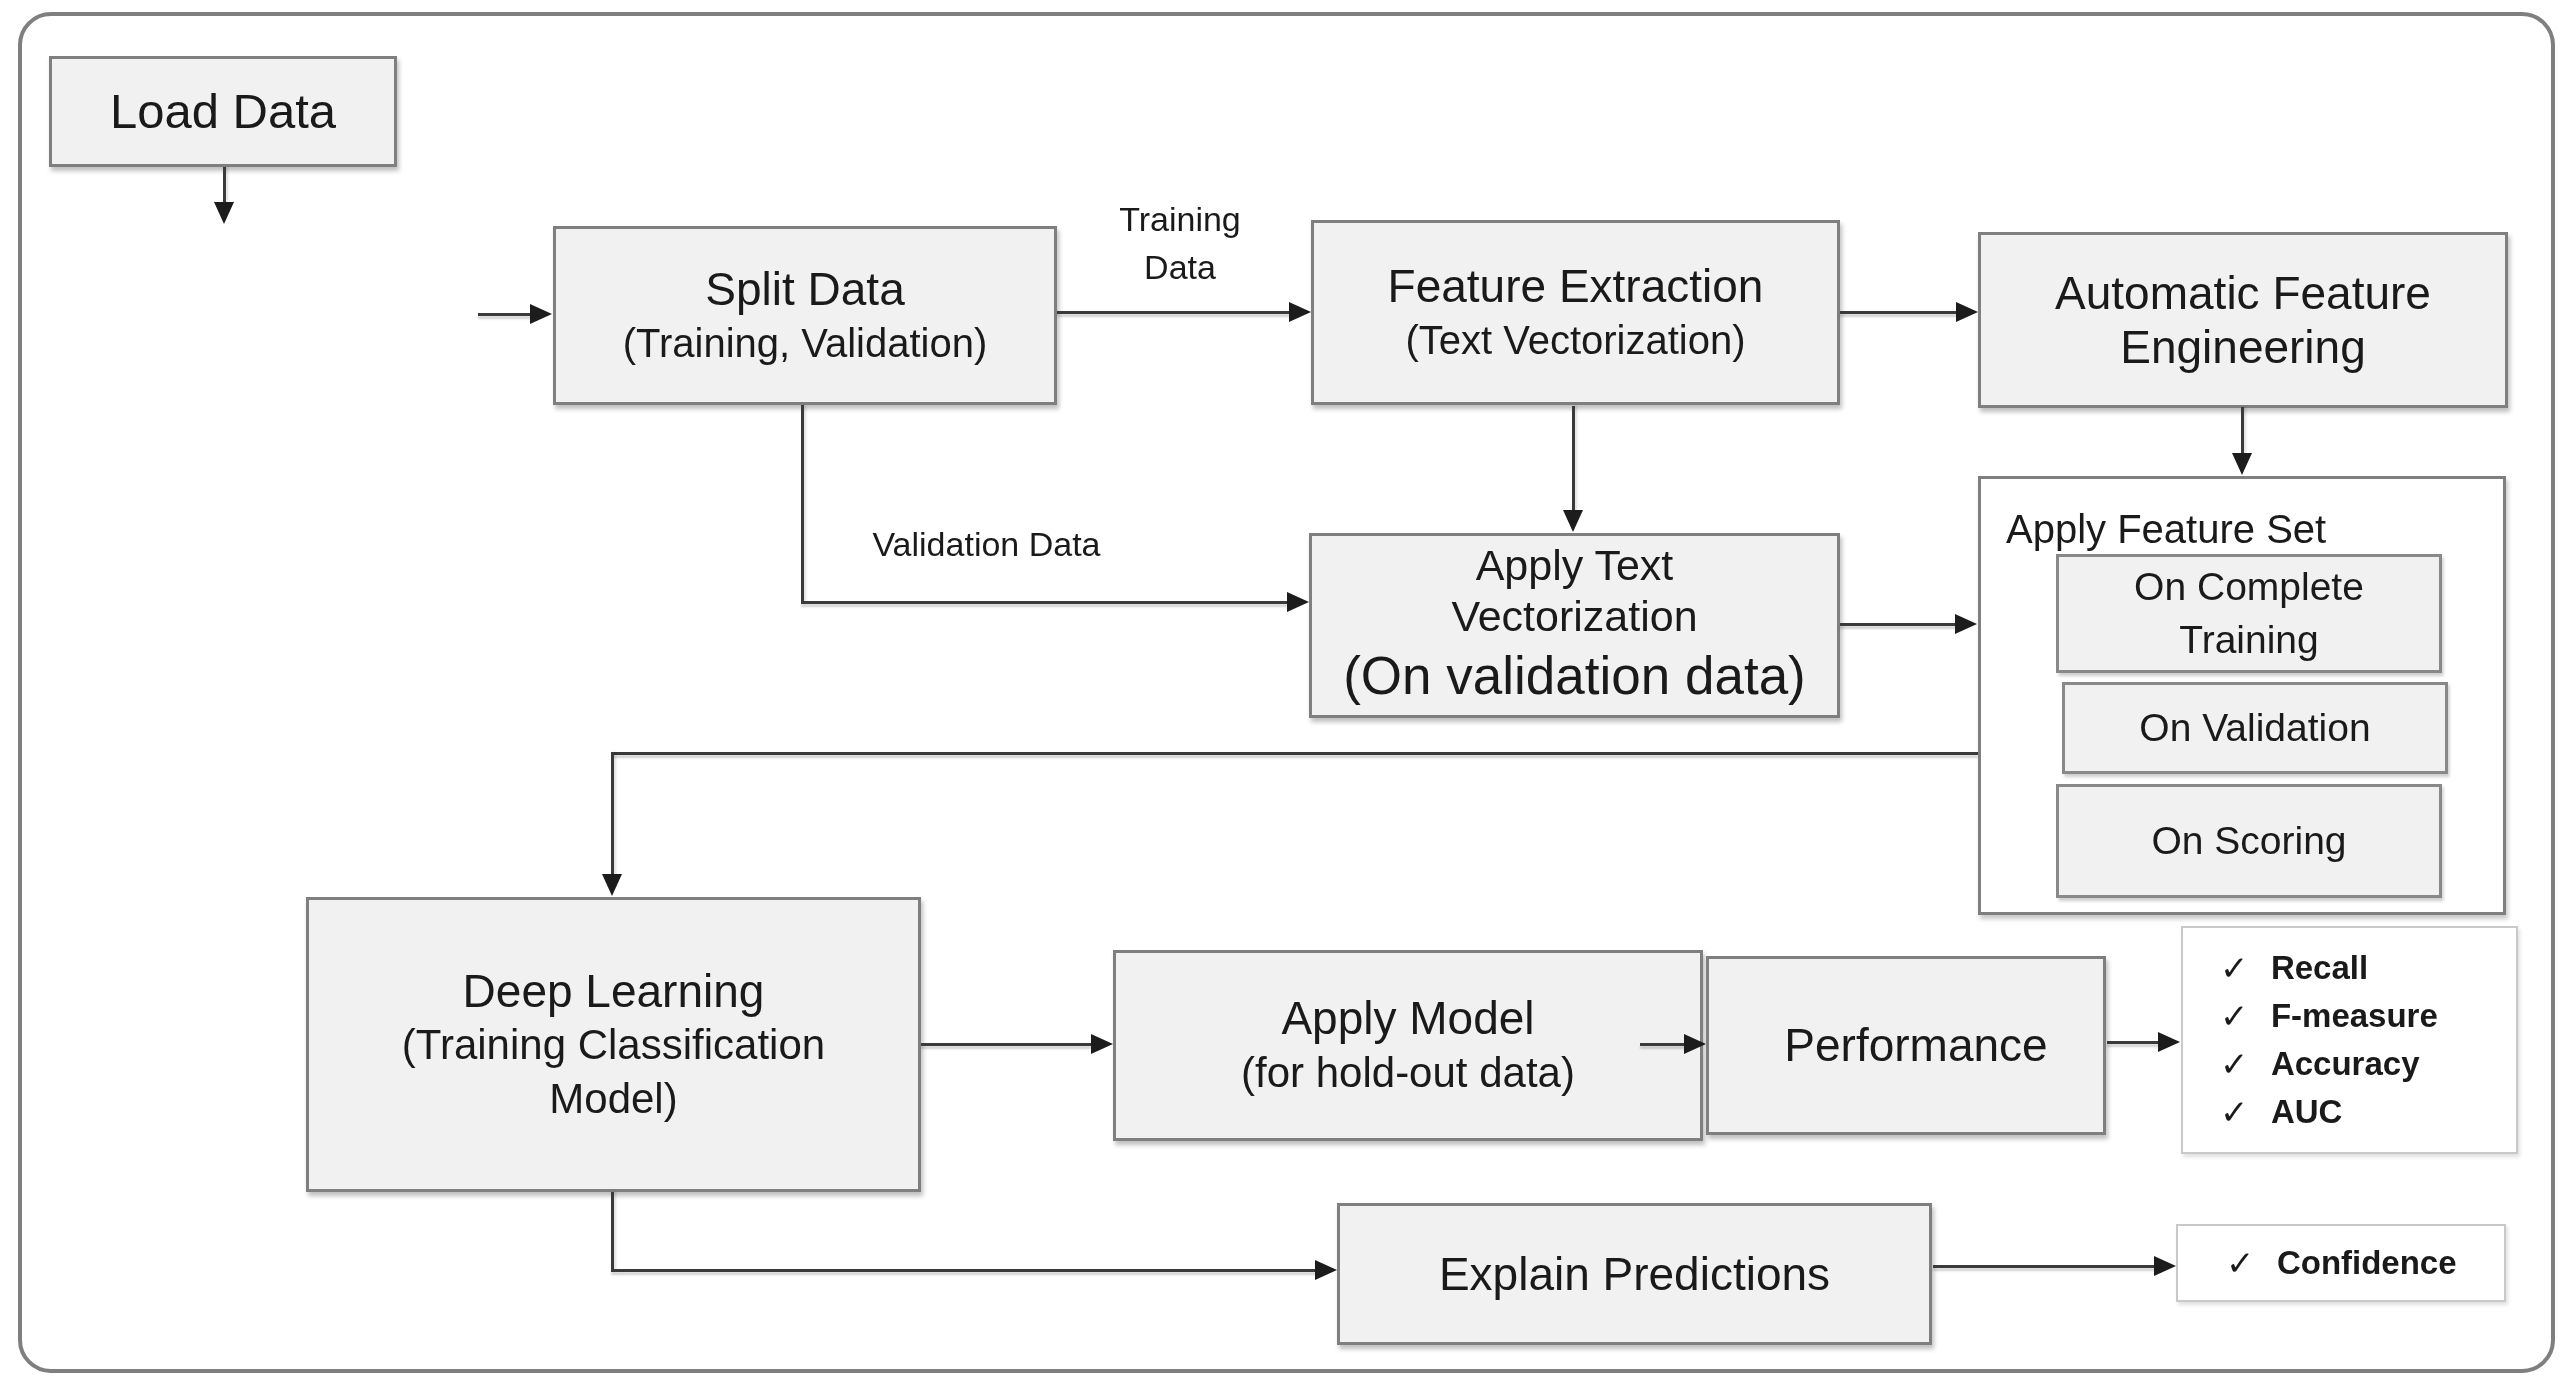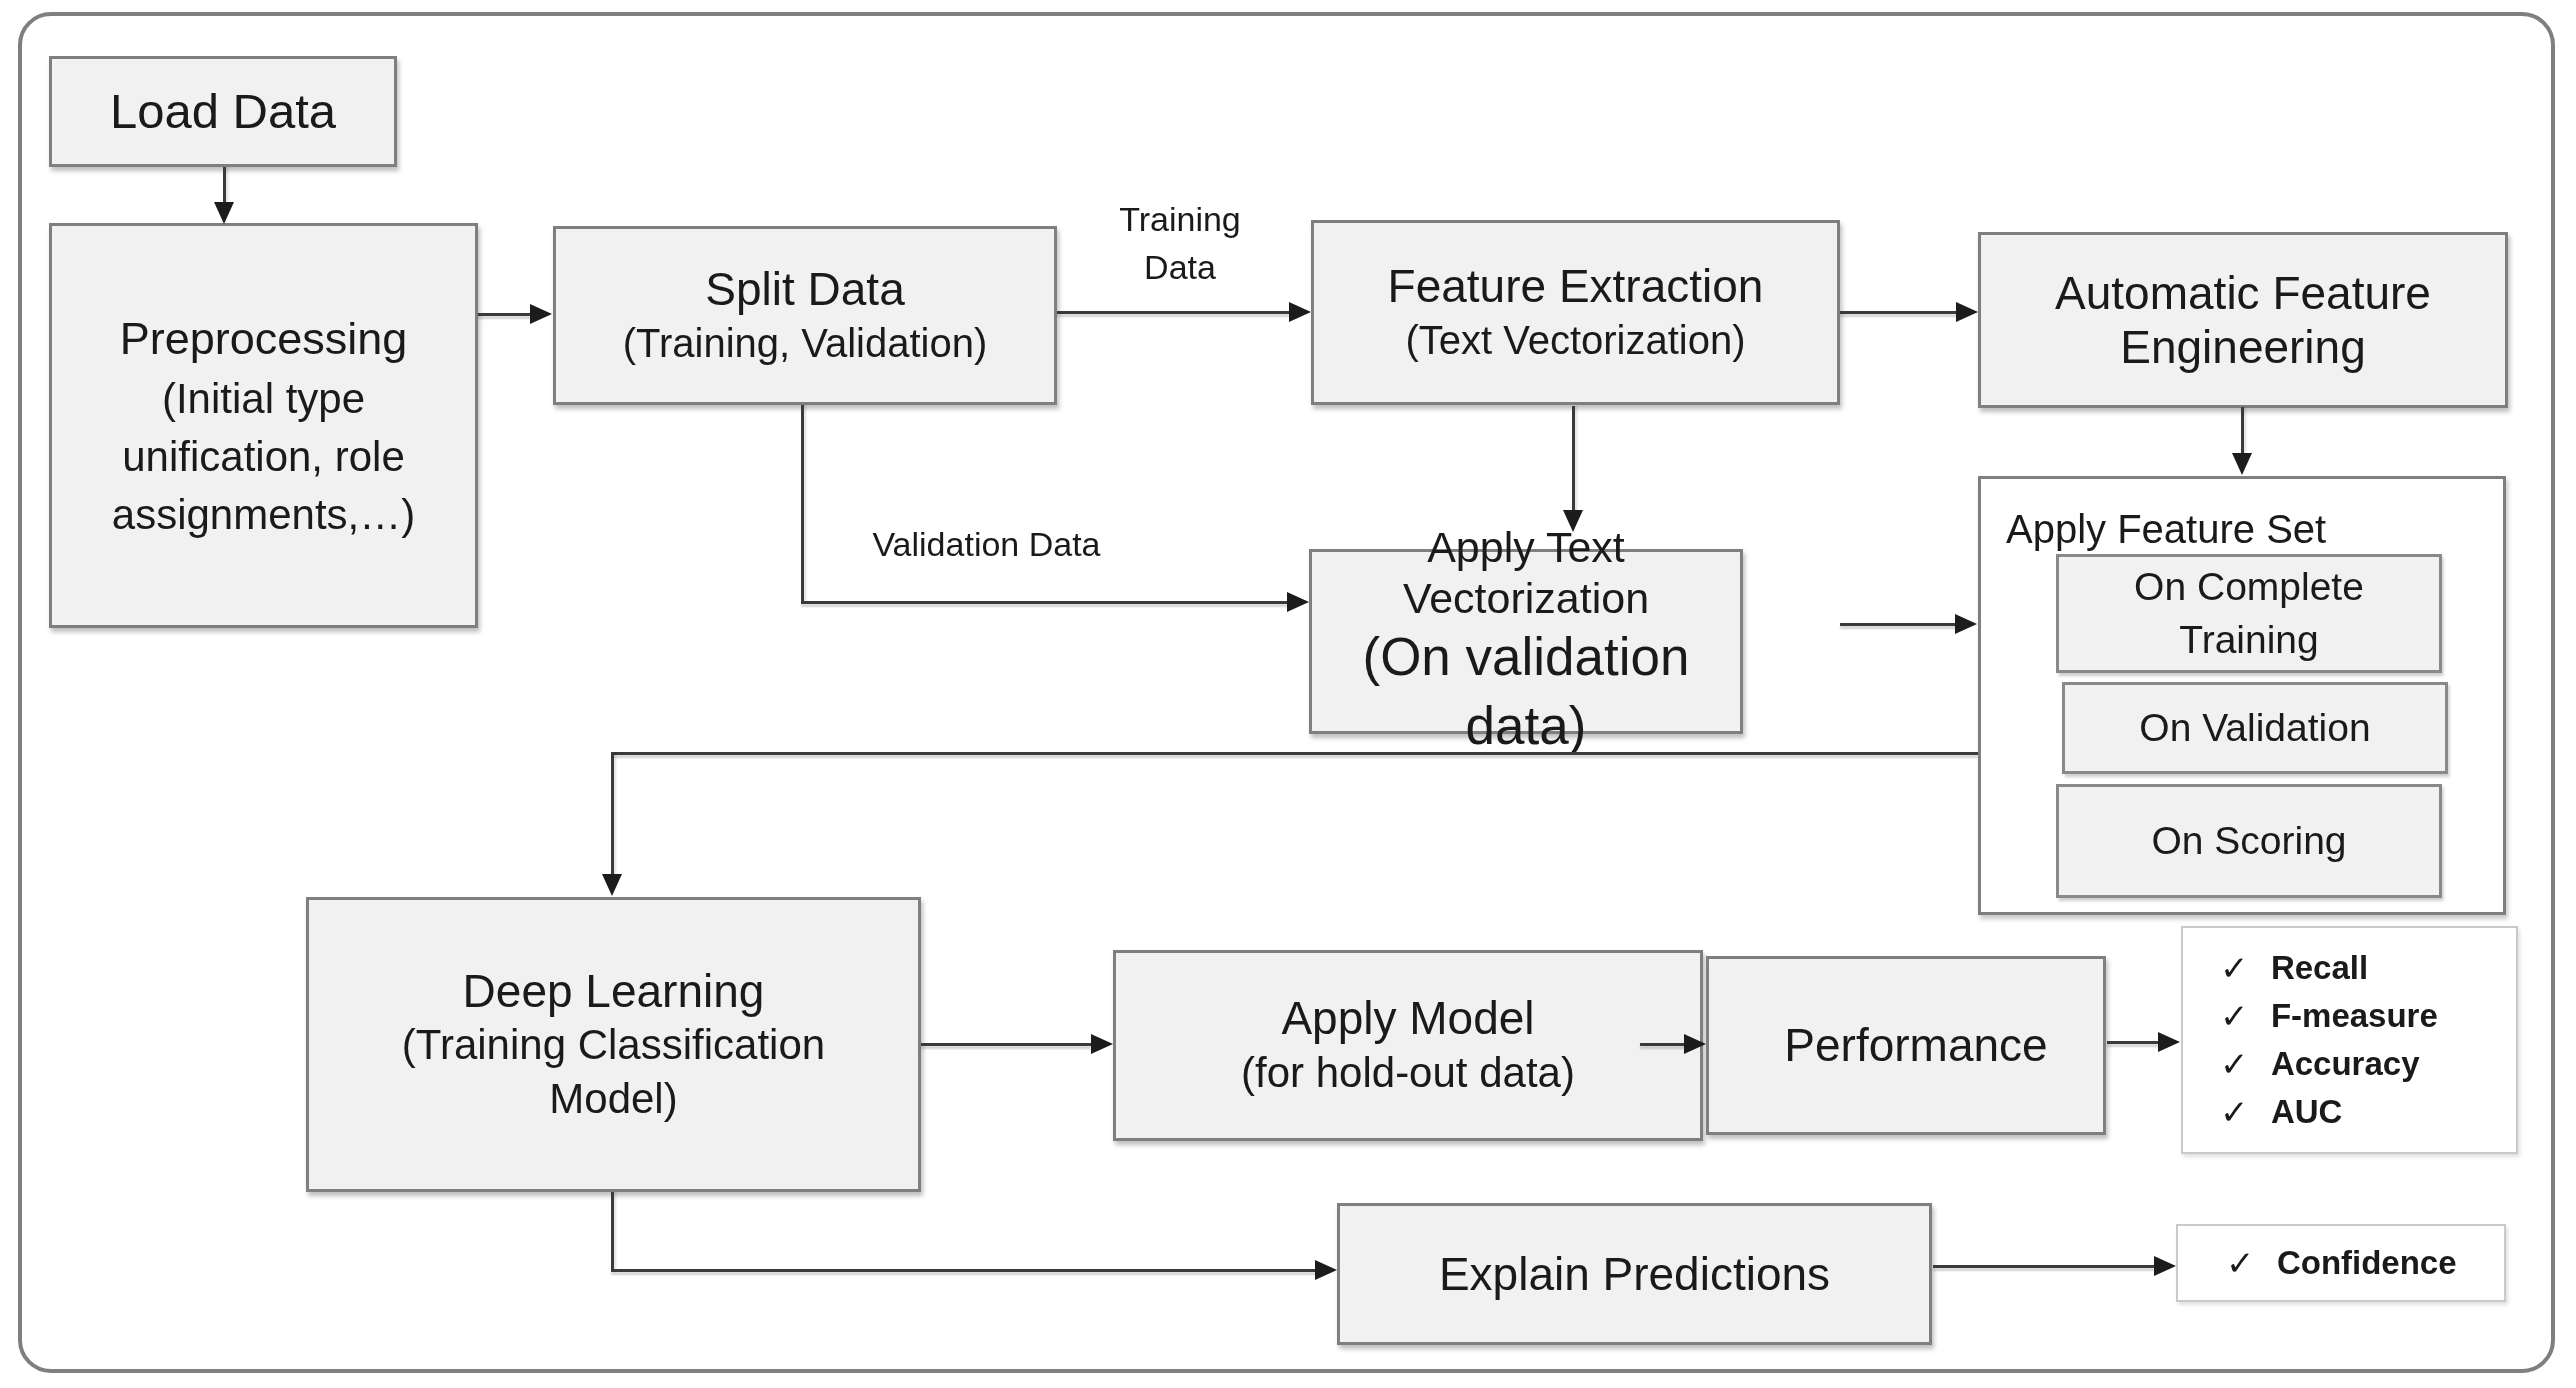--- a/index.html
+++ b/index.html
@@ -68,43 +68,37 @@
 <body>
 
 <div id="stage">
 
   <div class="frame"></div>
 
   <div class="box" style="left:49px;top:56px;width:348px;height:111px;">
     <div class="t-big">Load Data</div>
   </div>
 
-  <div class="box" style="left:49px;top:223px;width:429px;height:405px;">
-    <div class="pre-t">Preprocessing</div>
-    <div class="pre-s">(Initial type</div>
-    <div class="pre-s">unification, role</div>
-    <div class="pre-s">assignments,…)</div>
-  </div>
 
   <div class="box" style="left:553px;top:226px;width:504px;height:179px;">
     <div class="t">Split Data</div>
     <div class="s">(Training, Validation)</div>
   </div>
 
   <div class="box" style="left:1311px;top:220px;width:529px;height:185px;">
     <div class="t">Feature Extraction</div>
     <div class="s">(Text Vectorization)</div>
   </div>
 
   <div class="box" style="left:1978px;top:232px;width:530px;height:176px;">
     <div class="t">Automatic Feature</div>
     <div class="t">Engineering</div>
   </div>
 
-  <div class="box" style="left:1309px;top:533px;width:434px;height:185px;margin-top:16px;">
+  <div class="box" style="left:1309px;top:533px;width:531px;height:185px;">
     <div class="t" style="font-size:43px;">Apply Text</div>
     <div class="t" style="font-size:43px;">Vectorization</div>
     <div class="s" style="font-size:53px;">(On validation data)</div>
   </div>
 
   <div class="container-box" style="left:1978px;top:476px;width:528px;height:439px;">
     <div class="container-title">Apply Feature Set</div>
     <div class="inner-box" style="left:75px;top:75px;width:386px;height:119px;">
       <div>On Complete</div>
       <div>Training</div>

